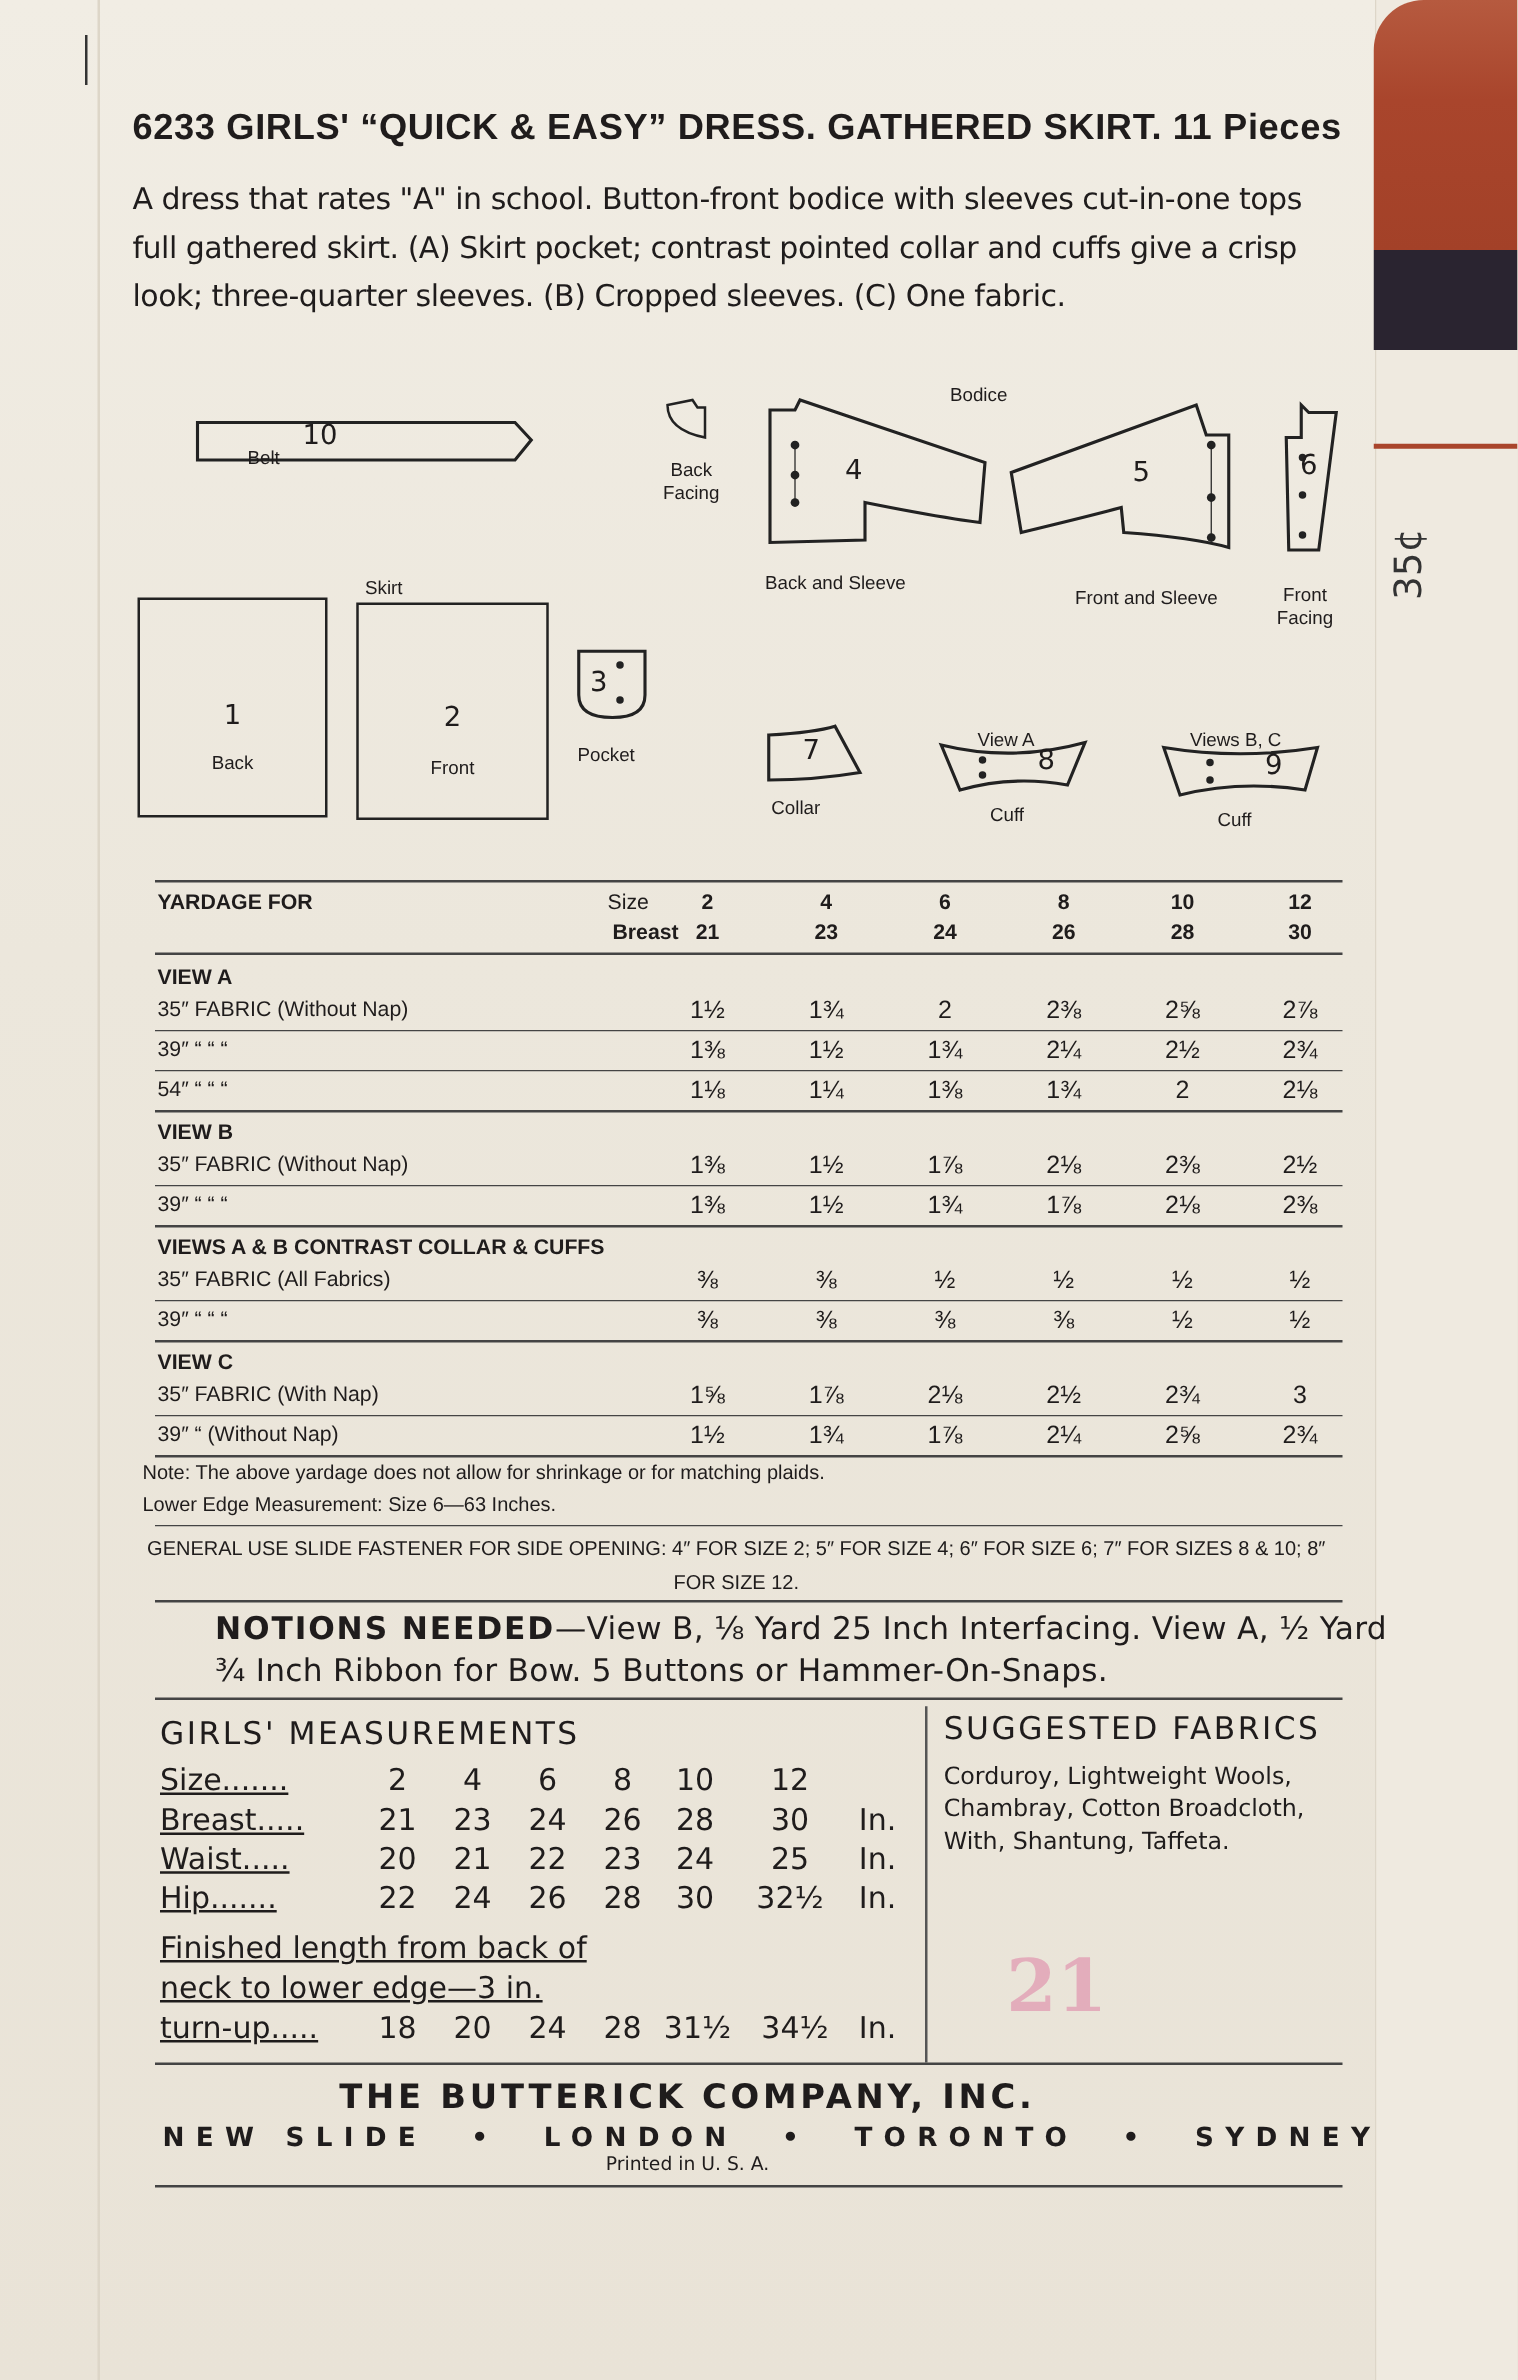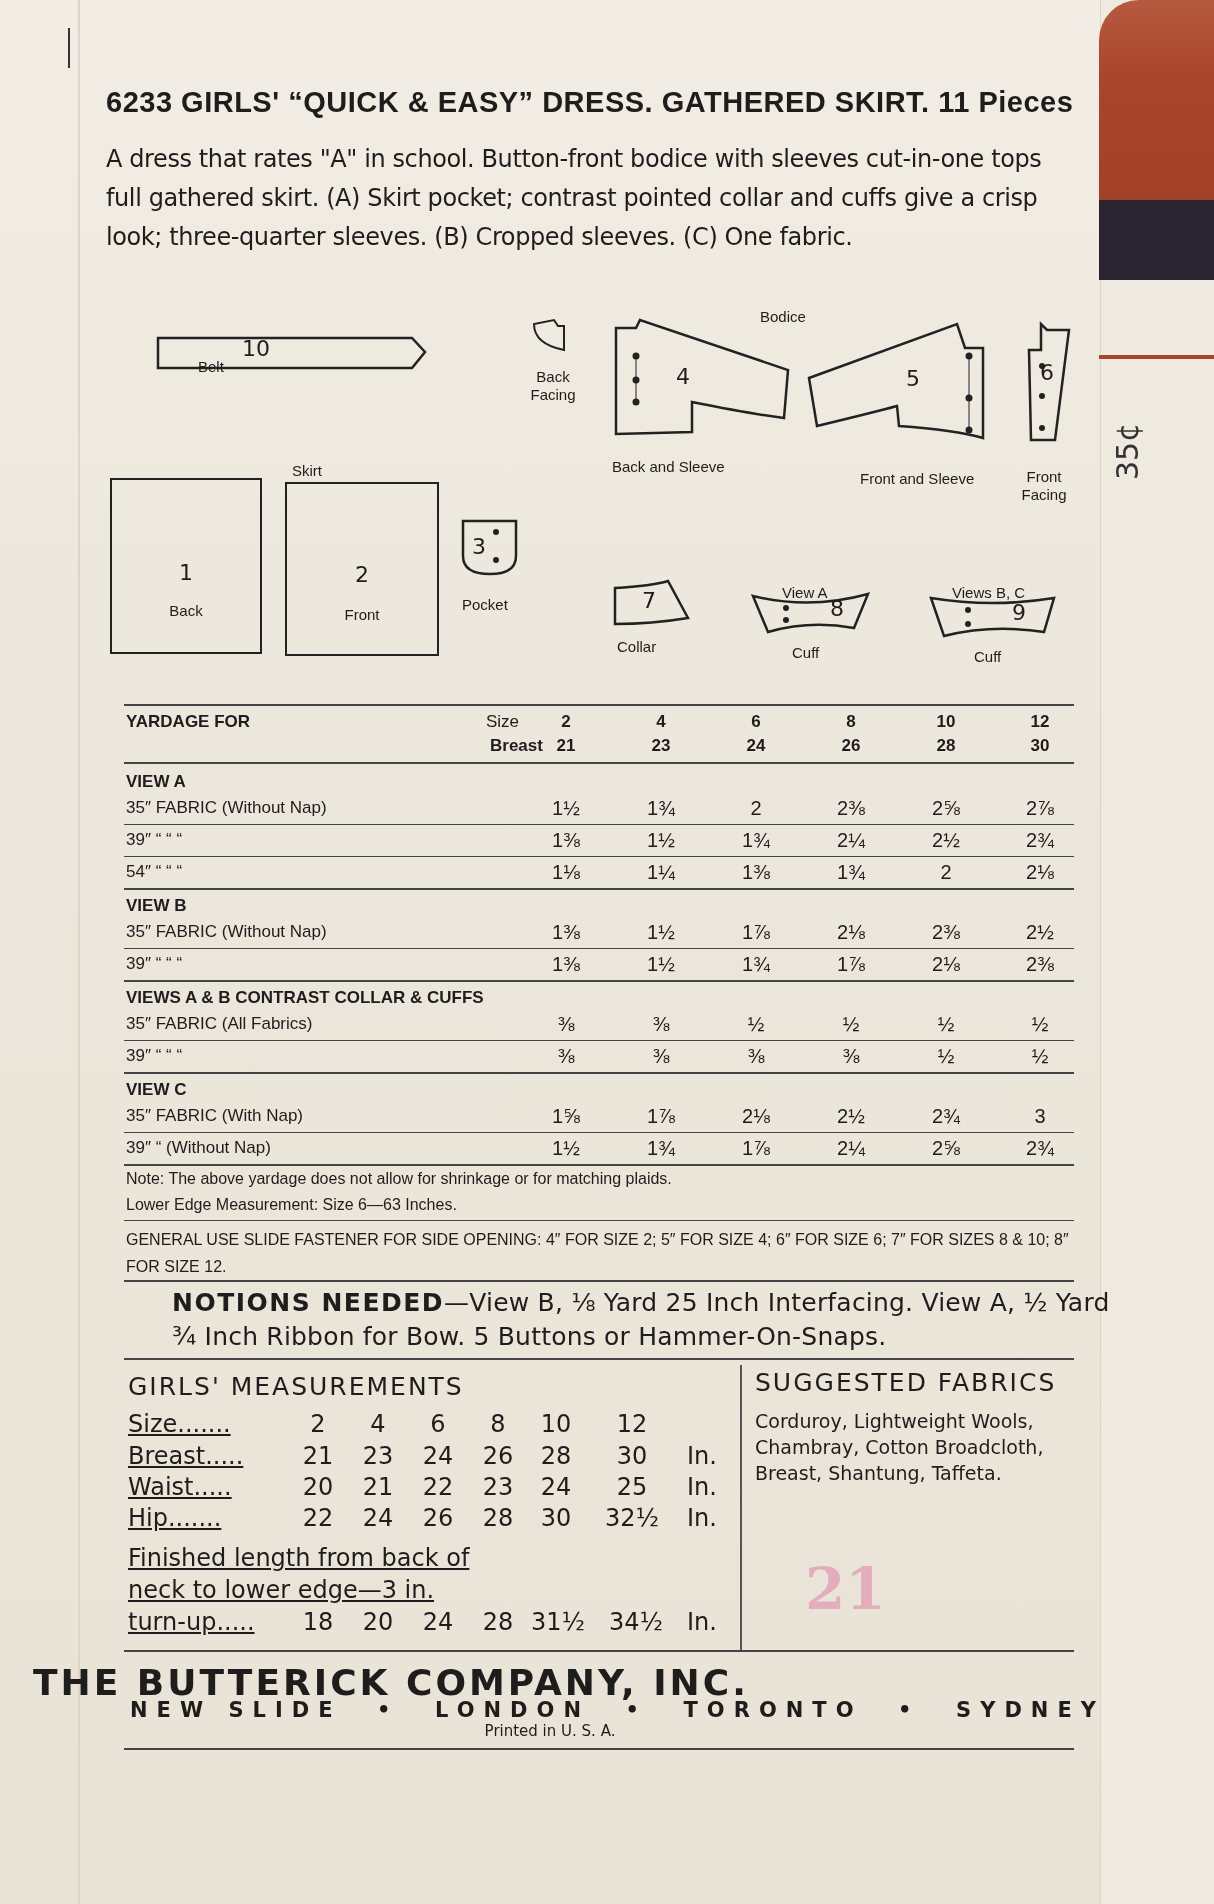--- a/index.html
+++ b/index.html
@@ -18,30 +18,30 @@
   .desc { left: 106px; top: 140px; width: 960px; font-size: 24px; line-height: 39px; font-family: "DejaVu Sans", sans-serif; letter-spacing: -0.4px; }
 
   .lbl { font-size: 15px; font-family: Liberation Sans, sans-serif; text-align: center; line-height: 18px; margin-top: 16px; }
   .piece { position: absolute; border: 2.5px solid #222; }
   .num { font-size: 22px; font-family: "DejaVu Sans", sans-serif; }
 
   .rule { position: absolute; left: 124px; width: 950px; height: 2px; background: #444; }
   .row { position: absolute; left: 126px; width: 950px; font-size: 17px; font-family: "Liberation Sans", sans-serif; height: 28px; line-height: 28px; }
   .row .c { position: absolute; width: 60px; text-align: center; font-size: 20px; }
   .sec { font-weight: bold; font-size: 17px; }
-  .note { position: absolute; left: 126px; font-size: 16px; }
+  .note { position: absolute; left: 114px; font-size: 16px; text-align: center; }
   .notions { left: 128px; top: 1286px; width: 950px; font-size: 25px; line-height: 34px; font-family: "DejaVu Sans", sans-serif; letter-spacing: 0.2px; margin-left: 44px; }
   .meas-title { left: 128px; top: 1372px; font-size: 25px; letter-spacing: 2px; font-family: "DejaVu Sans", sans-serif; }
   .meas { position: absolute; left: 128px; font-size: 24px; font-family: "DejaVu Sans", sans-serif; height: 32px; line-height: 32px; text-decoration: underline; }
   .meas span { position: absolute; text-align: center; width: 60px; }
   .fab-title { left: 755px; top: 1368px; font-size: 25px; letter-spacing: 2px; font-family: "DejaVu Sans", sans-serif; }
   .fab-text { left: 755px; top: 1408px; width: 330px; font-size: 19px; line-height: 26px; font-family: "DejaVu Sans", sans-serif; }
   .vdiv { position: absolute; left: 740px; top: 1365px; width: 2px; height: 285px; background: #555; }
   .stamp { left: 805px; top: 1555px; font-size: 58px; color: #e2a0b5; font-weight: bold; font-family: "DejaVu Serif", serif; opacity: 0.8; }
-  .company { left: 0; width: 1100px; top: 1662px; font-size: 36px; font-weight: bold; letter-spacing: 3px; font-family: "DejaVu Sans", sans-serif; margin-left: 33px; }
+  .company { left: 0; width: 1100px; top: 1662px; text-align: center; font-size: 27px; font-weight: bold; letter-spacing: 3px; font-family: "DejaVu Sans", sans-serif; }
   .cities { left: 130px; top: 1698px; width: 975px; font-size: 21px; font-weight: bold; letter-spacing: 9px; display: flex; justify-content: space-between; font-family: "DejaVu Sans", sans-serif; }
   .printed { left: 0; width: 1100px; top: 1722px; text-align: center; font-size: 15px; font-family: "DejaVu Sans", sans-serif; }
 </style>
 </head>
 <body>
 
 <div class="paper"></div>
 <div class="fold"></div>
 <div class="tick"></div>
 <div class="strip"></div>
@@ -324,21 +324,21 @@
   <span style="left:160px">18</span>
   <span style="left:220px">20</span>
   <span style="left:280px">24</span>
   <span style="left:340px">28</span>
   <span style="left:400px">31½</span>
   <span style="left:478px">34½</span>
   <span style="left:544px">In.</span>
 </div>
 
 <div class="abs fab-title">SUGGESTED FABRICS</div>
-<div class="abs fab-text">Corduroy, Lightweight Wools, Chambray, Cotton Broadcloth, Breast, Shantung, Taffeta.</div>
+<div class="abs fab-text">Corduroy, Lightweight Wools, Chambray, Cotton Broadcloth, With, Shantung, Taffeta.</div>
 <div class="abs stamp">21</div>
 
 <div class="rule" style="top:1650px"></div>
 <div class="abs company">THE BUTTERICK COMPANY, INC.</div>
 <div class="abs cities">
   <span>NEW SLIDE</span>
   <span>•</span>
   <span>LONDON</span>
   <span>•</span>
   <span>TORONTO</span>

